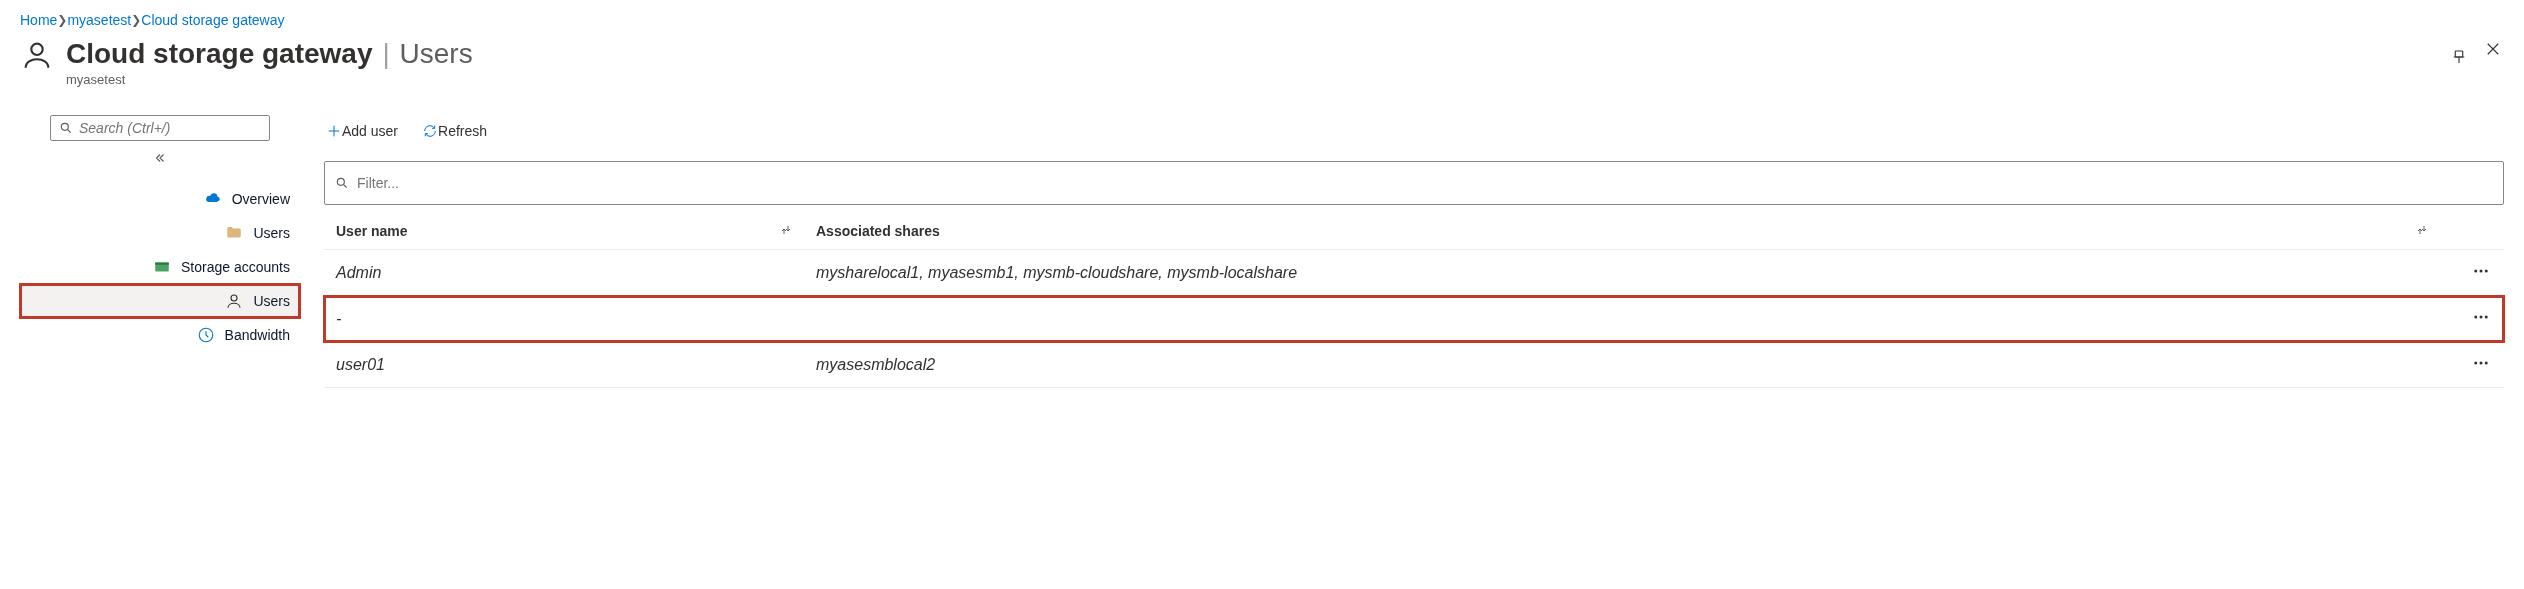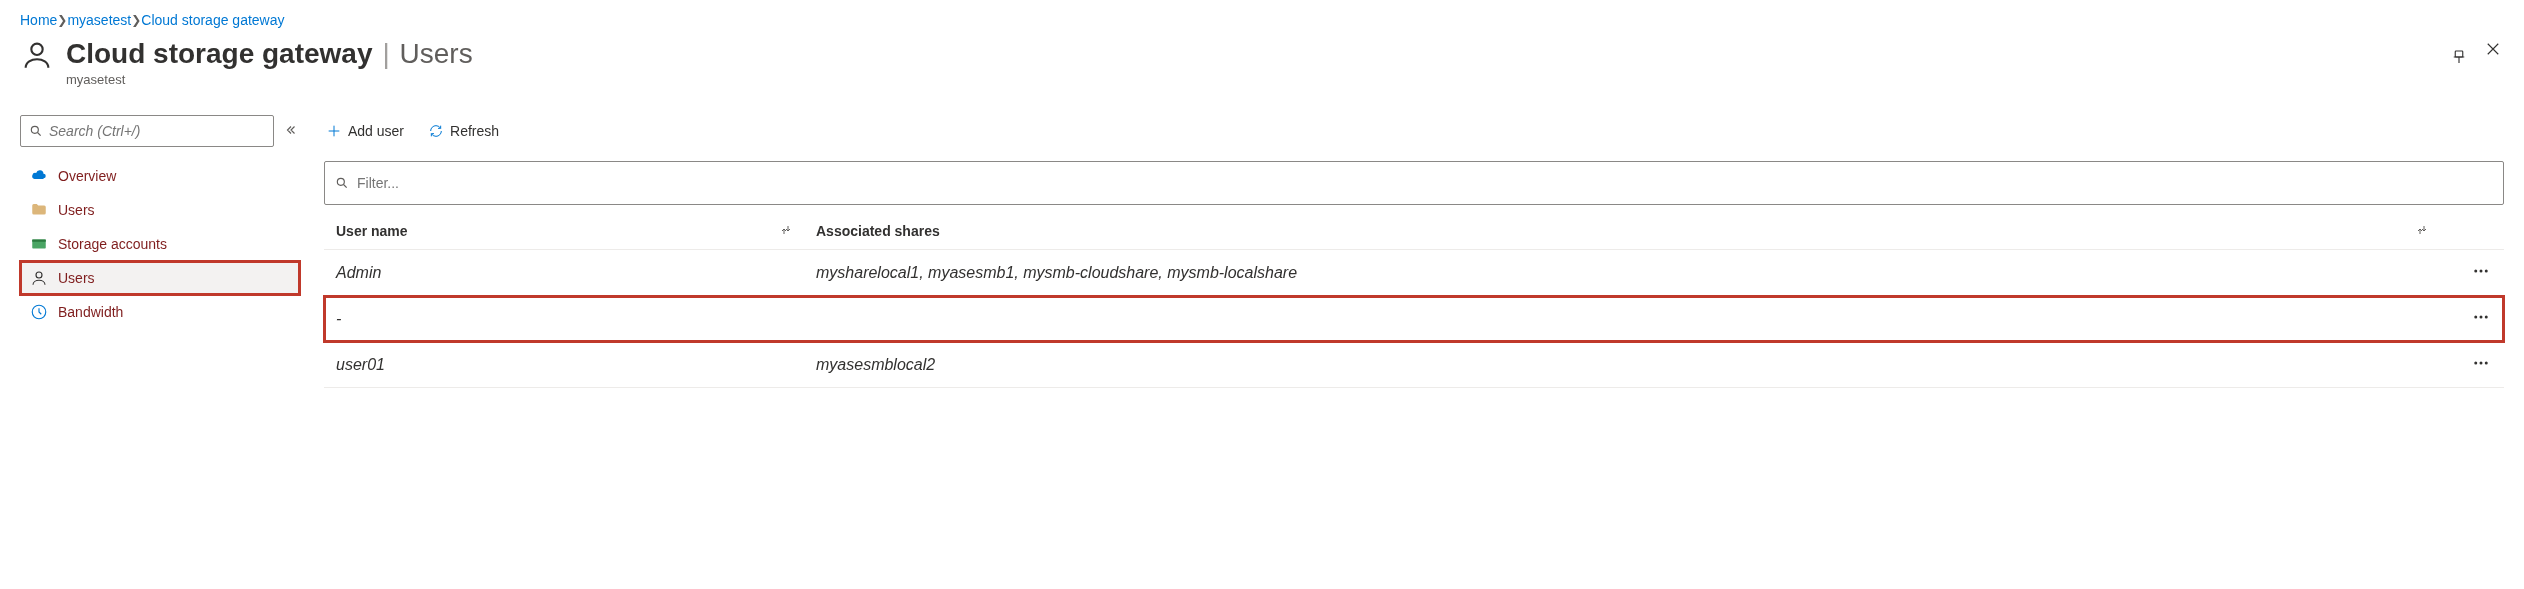--- a/index.html
+++ b/index.html
@@ -100,20 +100,21 @@
     
     .sidebar {
       width: 280px;
       flex-shrink: 0;
     }
     .search-row {
       display: flex;
       align-items: center;
       gap: 8px;
       margin-bottom: 12px;
+      flex-direction: column;
     }
     .search-box {
       flex: 1;
       display: flex;
       align-items: center;
       border: 1px solid #8a8886;
       border-radius: 2px;
       padding: 4px 8px;
       height: 32px;
     }
@@ -141,21 +142,22 @@
     .nav-list {
       list-style: none;
     }
     .nav-item {
       display: flex;
       align-items: center;
       gap: 10px;
       padding: 8px 10px;
       cursor: pointer;
       font-size: 14px;
-      color: #7f1d1d;
+      color: #0f172a;
+      justify-content: flex-end;
     }
     .nav-item.active {
       background: #f3f2f1;
     }
     .nav-item.highlighted {
       outline: 3px solid #c0392b;
       outline-offset: -2px;
     }
     .nav-item .icon {
       width: 18px;
@@ -174,21 +176,20 @@
     }
     .toolbar {
       display: flex;
       align-items: center;
       gap: 20px;
       margin-bottom: 14px;
       height: 32px;
     }
     .toolbar-btn {
       display: flex;
-      gap: 6px;
       background: none;
       border: none;
       cursor: pointer;
       color: #323130;
       font-size: 14px;
       padding: 4px 2px;
     }
     .toolbar-btn svg {
       width: 16px;
       height: 16px;

